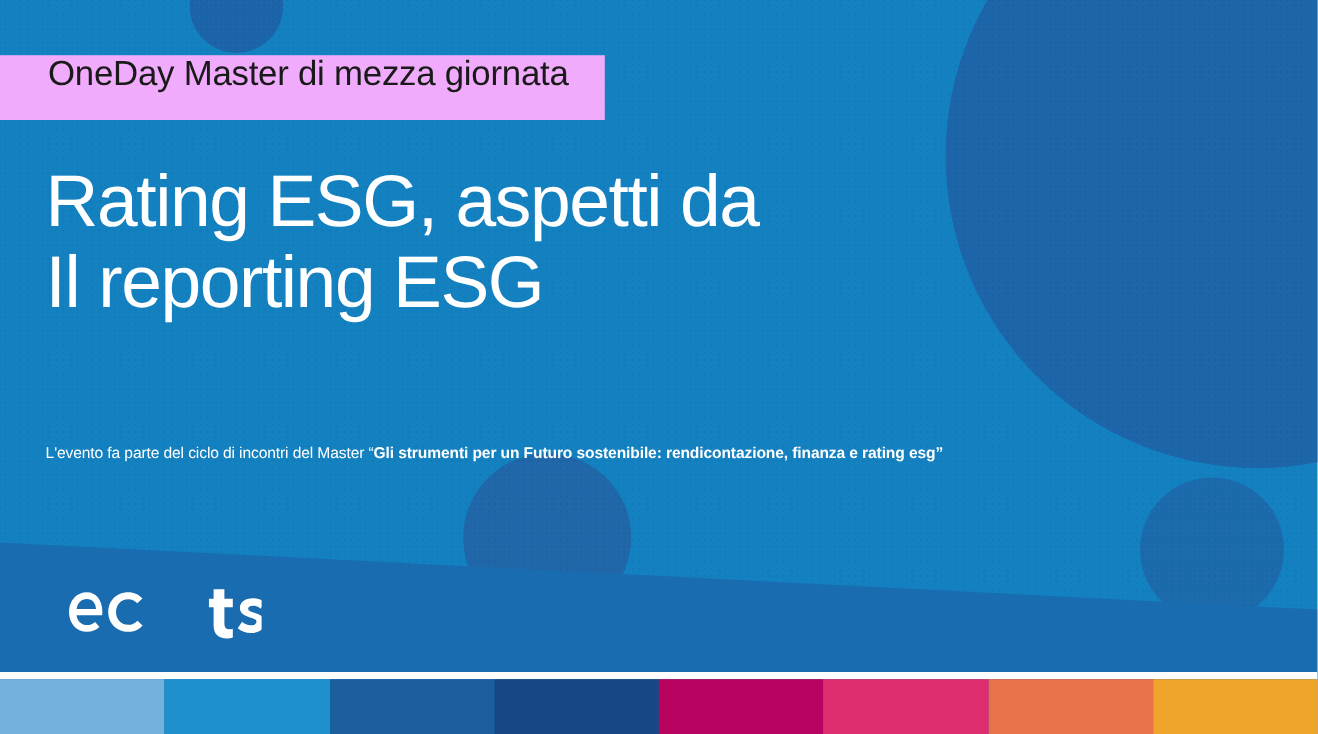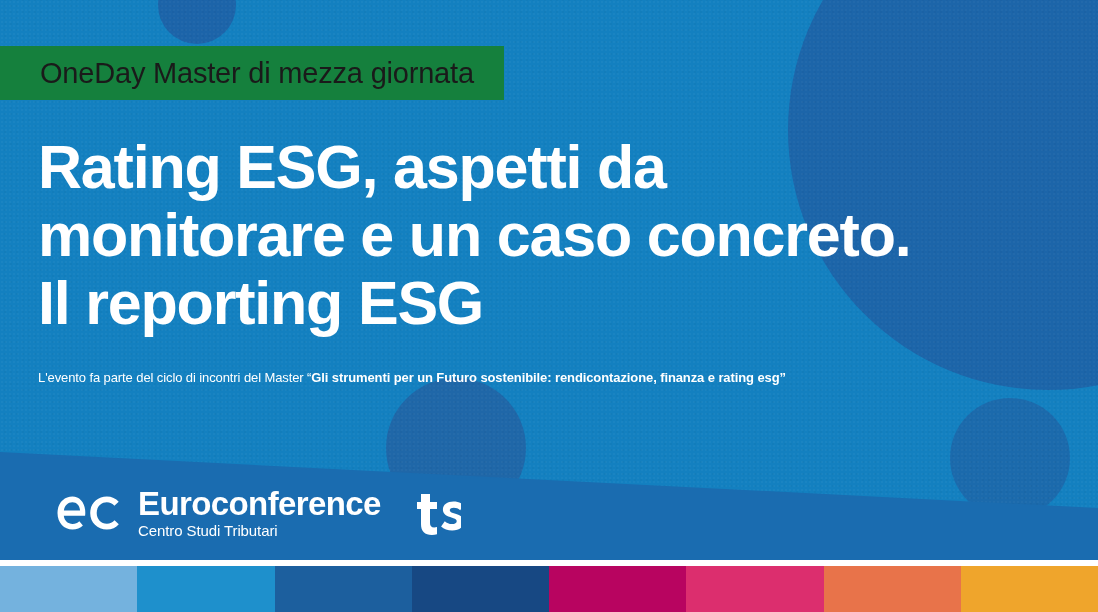--- a/index.html
+++ b/index.html
@@ -81,44 +81,43 @@
     background: #1a6cb0;
     clip-path: polygon(0 452px, 1098px 508px, 1098px 612px, 0 612px);
   }
 
   
   .eyebrow {
     position: absolute;
     left: 0;
     top: 46px;
     height: 54px;
-    background: #15803d;
-    display: flex;
-    align-items: center;
+    background: #f0abfc;
+    display: flex;
     padding: 0 30px 0 40px;
   }
   .eyebrow span {
     font-size: 29px;
     color: #1a1a1a;
     letter-spacing: -0.2px;
     white-space: nowrap;
   }
 
   
   .headline {
     position: absolute;
     left: 38px;
     top: 112px;
     width: 1040px;
   }
   .headline .line {
     display: block;
     font-size: 61px;
     line-height: 68px;
-    font-weight: bold;
+    font-weight: normal;
     color: #ffffff;
     letter-spacing: -1.2px;
     white-space: nowrap;
   }
 
   
   .subtitle {
     position: absolute;
     left: 38px;
     top: 352px;
@@ -219,37 +218,32 @@
   </div>
 
   <div class="footer-band"></div>
 
   <div class="eyebrow">
     <span>OneDay Master di mezza giornata</span>
   </div>
 
   <h1 class="headline">
     <span class="line">Rating ESG, aspetti da</span>
-    <span class="line">monitorare e un caso concreto.</span>
     <span class="line">Il reporting ESG</span>
   </h1>
 
   <p class="subtitle"><span>L'evento fa parte del ciclo di incontri del Master “</span><span class="strong">Gli strumenti per un Futuro sostenibile: rendicontazione, finanza e rating esg</span><span class="strong">”</span></p>
 
   <div class="logos">
 
     <div class="logo">
       <svg class="ec-mark" viewBox="0 0 74 46" aria-hidden="true">
         <path d="M20.5 6.5c-8.4 0-15 6.5-15 16.5s6.6 16.5 15 16.5c4.2 0 7.8-1.5 10.4-4l-3.6-4.2c-1.8 1.7-4 2.6-6.6 2.6-4.8 0-8.3-3.2-8.9-8.2h21.3c.1-.9.2-1.9.2-2.9 0-9.8-5.4-16.3-12.8-16.3zm-8.6 14c.7-5 3.9-8.3 8.5-8.3 4.5 0 7.3 3.3 7.6 8.3H11.9z" fill="#ffffff"></path>
         <path d="M54.8 6.5c-9.4 0-16.6 6.9-16.6 16.5s7.2 16.5 16.6 16.5c5 0 9.2-2 12-5.3l-4.3-4c-1.9 2.2-4.5 3.5-7.6 3.5-5.9 0-10.2-4.5-10.2-10.7S48.9 12.3 54.8 12.3c3.1 0 5.7 1.3 7.6 3.5l4.3-4c-2.8-3.3-7-5.3-11.9-5.3z" fill="#ffffff"></path>
       </svg>
-      <div class="ec-text">
-        <span class="ec-name">Euroconference</span>
-        <span class="ec-sub">Centro Studi Tributari</span>
-      </div>
     </div>
 
     <div class="logo">
       <svg class="ts-mark" viewBox="0 0 44 46" aria-hidden="true">
         <path d="M4 4h9v8h7v7h-7v14c0 3 1.4 4.4 4.1 4.4 1.2 0 2.2-.2 2.9-.5v7.3c-1.4.5-3.2.8-5.2.8-6.9 0-10.8-3.6-10.8-10.7V19H0v-7h4V4z" fill="#ffffff"></path>
         <path d="M36.5 11.5c-6.2 0-10.6 3.2-10.6 8 0 3.7 2.2 6 7.2 7.6l3.3 1.1c2.4.8 3.3 1.6 3.3 3 0 1.8-1.8 2.9-4.6 2.9-3 0-5.4-1.1-7.3-2.9l-3.7 5.3c2.7 2.6 6.7 4 11.1 4 6.8 0 11.4-3.4 11.4-8.6 0-3.9-2.3-6.3-7.4-7.9l-3.2-1c-2.3-.7-3.2-1.5-3.2-2.7 0-1.6 1.6-2.6 4-2.6 2.5 0 4.7.9 6.4 2.5l3.6-5.1c-2.5-2.3-6-3.6-10.3-3.6z" fill="#ffffff"></path>
       </svg>
     </div>
 
   </div>

